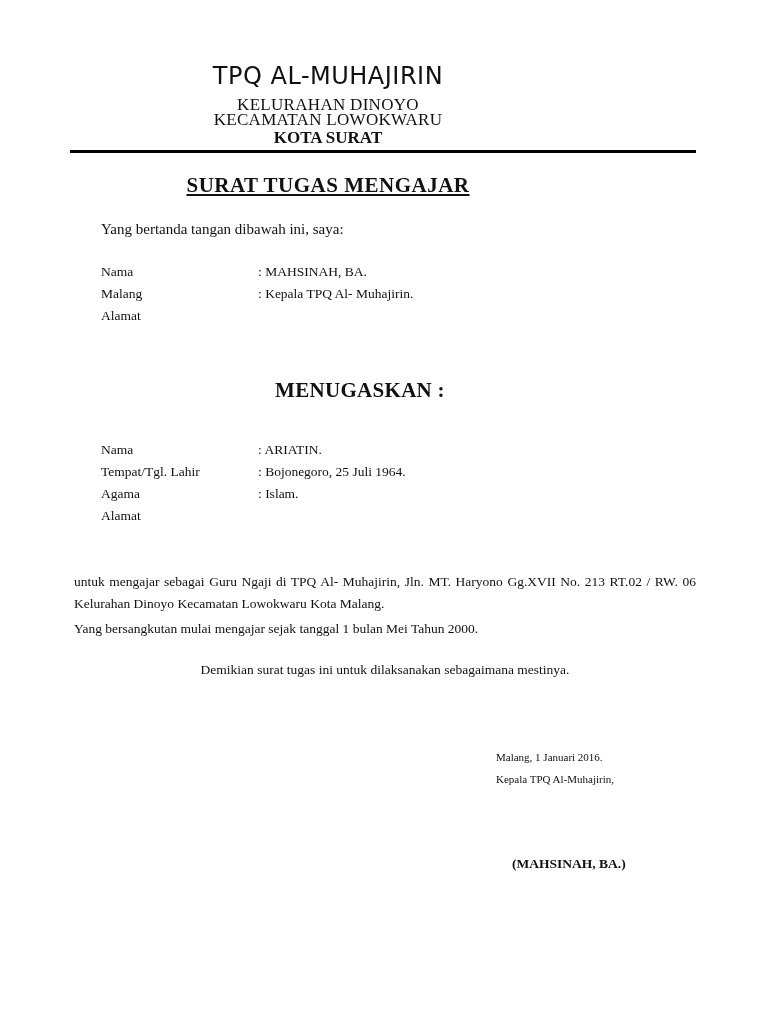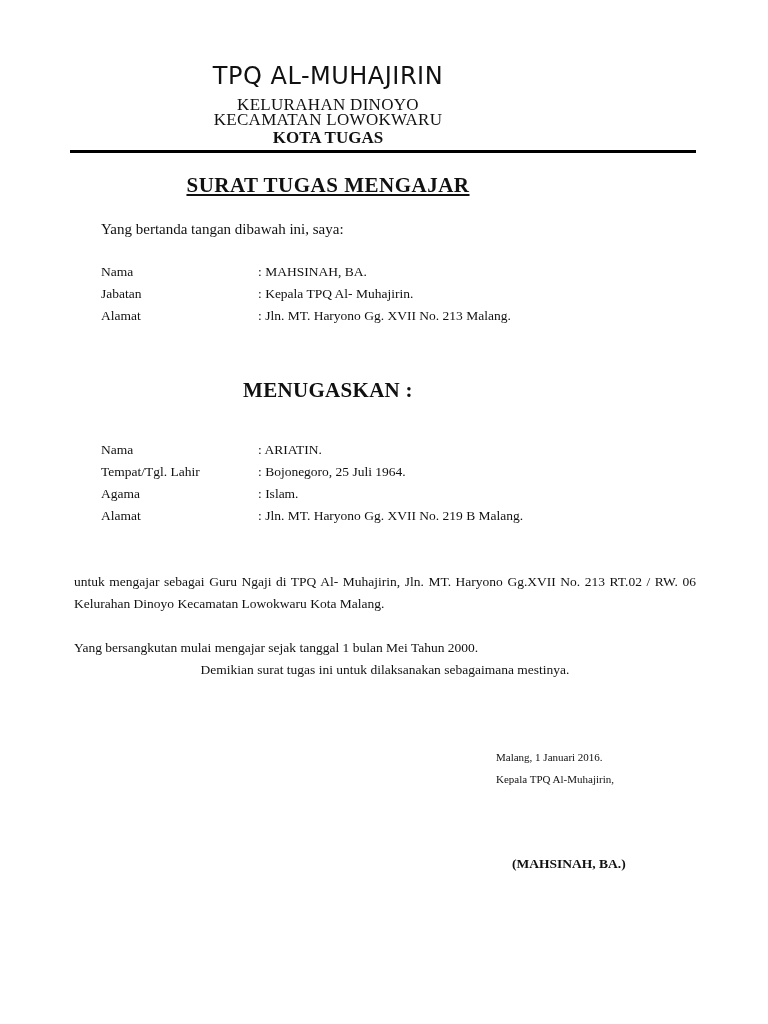--- a/index.html
+++ b/index.html
@@ -12,70 +12,68 @@
     .sub2 { top: 110px; }
     .city { top: 128px; font-size: 17px; font-weight: bold; }
     .rule { left: 70px; width: 626px; top: 150px; height: 3px; background: #000; }
     .doc-title { top: 173px; font-size: 21px; font-weight: bold; text-decoration: underline; letter-spacing: 0.5px; }
     .para { font-size: 15px; }
     .intro { left: 101px; top: 221px; }
     .row { left: 101px; width: 600px; font-size: 13.5px; height: 22px; text-align: center; }
     .row .lbl { position: absolute; left: 0; }
     .row .val { position: absolute; left: 157px; white-space: nowrap; }
     .row .val b { font-weight: normal; }
-    .assign { top: 378px; font-size: 21px; font-weight: bold; letter-spacing: 0.3px; }
+    .assign { top: 378px; font-size: 21px; font-weight: bold; letter-spacing: 0.3px; padding-left: 32px; }
     .body-text { left: 74px; width: 622px; font-size: 13.5px; line-height: 22px; text-align: justify; }
     .sig { left: 496px; font-size: 11px; line-height: 22px; }
     .signame { left: 512px; top: 856px; font-size: 13.5px; font-weight: bold; text-align: center; }
   </style>
 </head>
 <body>
 
 <div class="abs center org-title">TPQ AL-MUHAJIRIN</div>
 <div class="abs center sub sub1">KELURAHAN DINOYO</div>
 <div class="abs center sub sub2">KECAMATAN LOWOKWARU</div>
-<div class="abs center city">KOTA TUGAS</div>
+<div class="abs center city">KOTA SURAT</div>
 <div class="abs rule"></div>
 
 <div class="abs center doc-title">SURAT TUGAS MENGAJAR</div>
 
 <div class="abs para intro">Yang bertanda tangan dibawah ini, saya:</div>
 
 <div class="abs row" style="top:264px">
   <span class="lbl">Nama</span>
   <span class="val"><span>: </span><b>MAHSINAH, BA.</b></span>
 </div>
 <div class="abs row" style="top:286px">
-  <span class="lbl">Jabatan</span>
+  <span class="lbl">Malang</span>
   <span class="val">: Kepala TPQ Al- Muhajirin.</span>
 </div>
 <div class="abs row" style="top:308px">
   <span class="lbl">Alamat</span>
-  <span class="val">: Jln. MT. Haryono Gg. XVII No. 213 Malang.</span>
 </div>
 
 <div class="abs center assign">MENUGASKAN :</div>
 
 <div class="abs row" style="top:442px">
   <span class="lbl">Nama</span>
   <span class="val"><span>: </span><b>ARIATIN.</b></span>
 </div>
 <div class="abs row" style="top:464px">
   <span class="lbl">Tempat/Tgl. Lahir</span>
   <span class="val">: Bojonegoro, 25 Juli 1964.</span>
 </div>
 <div class="abs row" style="top:486px">
   <span class="lbl">Agama</span>
   <span class="val">: Islam.</span>
 </div>
 <div class="abs row" style="top:508px">
   <span class="lbl">Alamat</span>
-  <span class="val">: Jln. MT. Haryono Gg. XVII No. 219 B Malang.</span>
 </div>
 
 <div class="abs body-text" style="top:571px">untuk mengajar sebagai Guru Ngaji di TPQ Al- Muhajirin, Jln. MT. Haryono Gg.XVII No. 213 RT.02 / RW. 06 Kelurahan Dinoyo Kecamatan Lowokwaru Kota Malang.</div>
 
-<div class="abs body-text" style="top:637px; text-align:left">Yang bersangkutan mulai mengajar sejak tanggal 1 bulan Mei Tahun 2000.</div>
+<div class="abs body-text" style="top:618px; text-align:left">Yang bersangkutan mulai mengajar sejak tanggal 1 bulan Mei Tahun 2000.</div>
 <div class="abs body-text" style="top:659px; text-align:center">Demikian surat tugas ini untuk dilaksanakan sebagaimana mestinya.</div>
 
 <div class="abs sig" style="top:746px">Malang, 1 Januari 2016.</div>
 <div class="abs sig" style="top:768px">Kepala TPQ Al-Muhajirin,</div>
 <div class="abs signame">(MAHSINAH, BA.)</div>
 
 </body></html>

